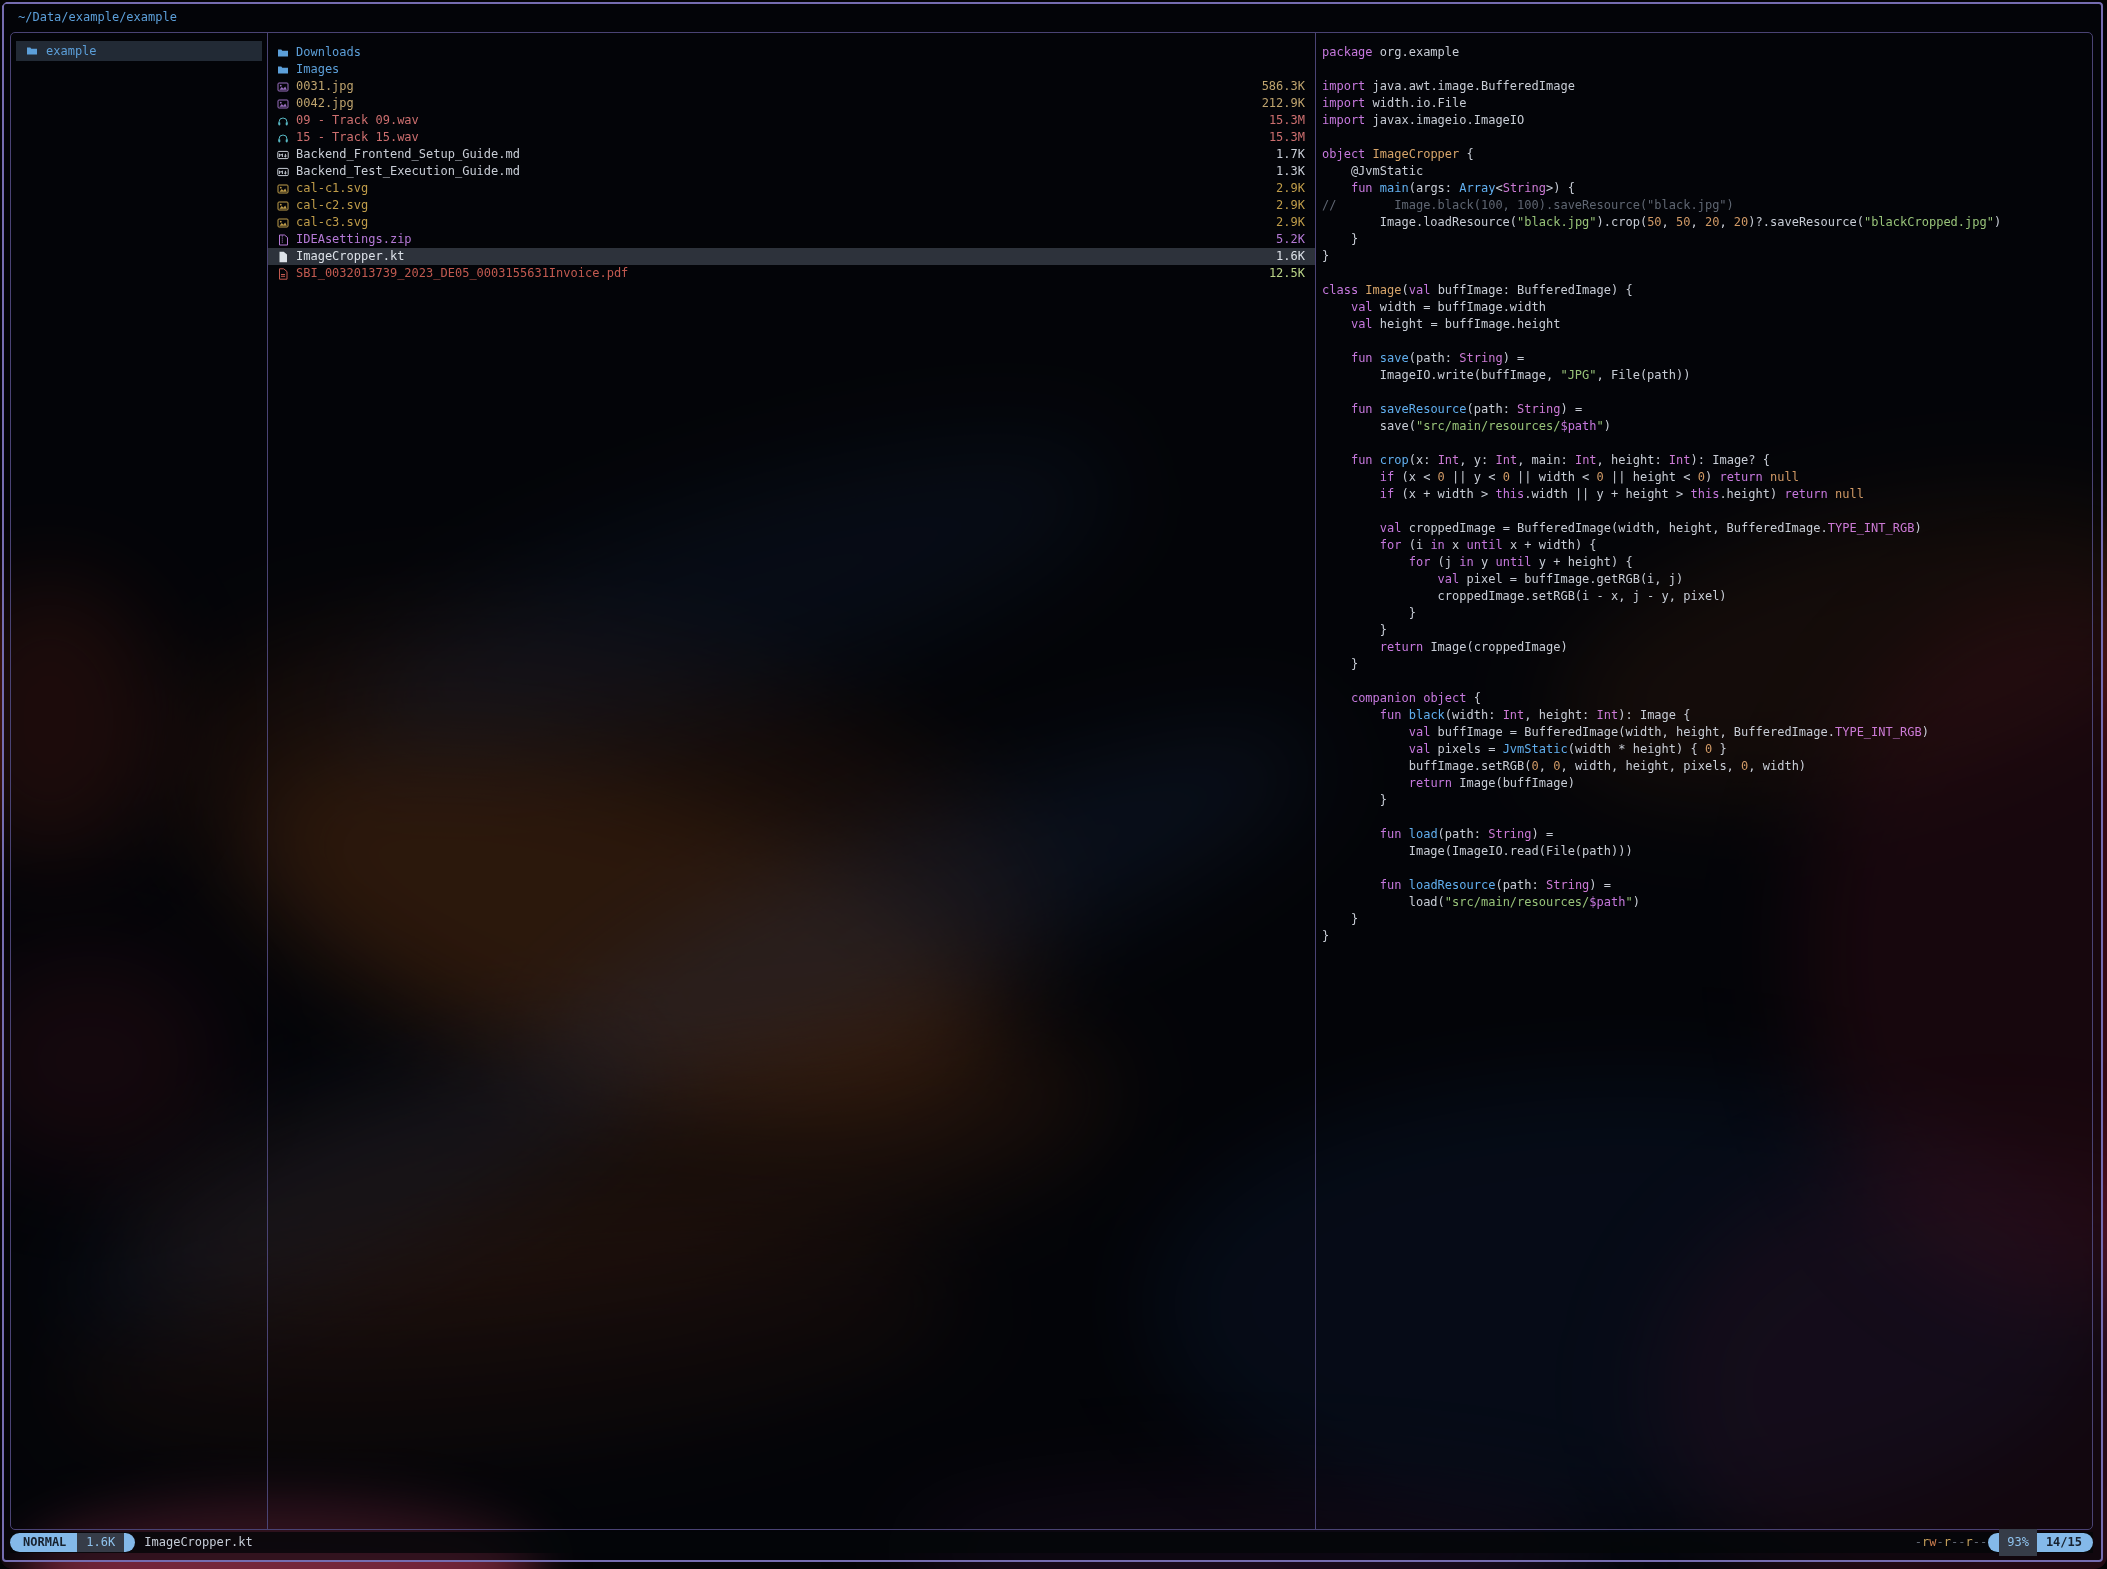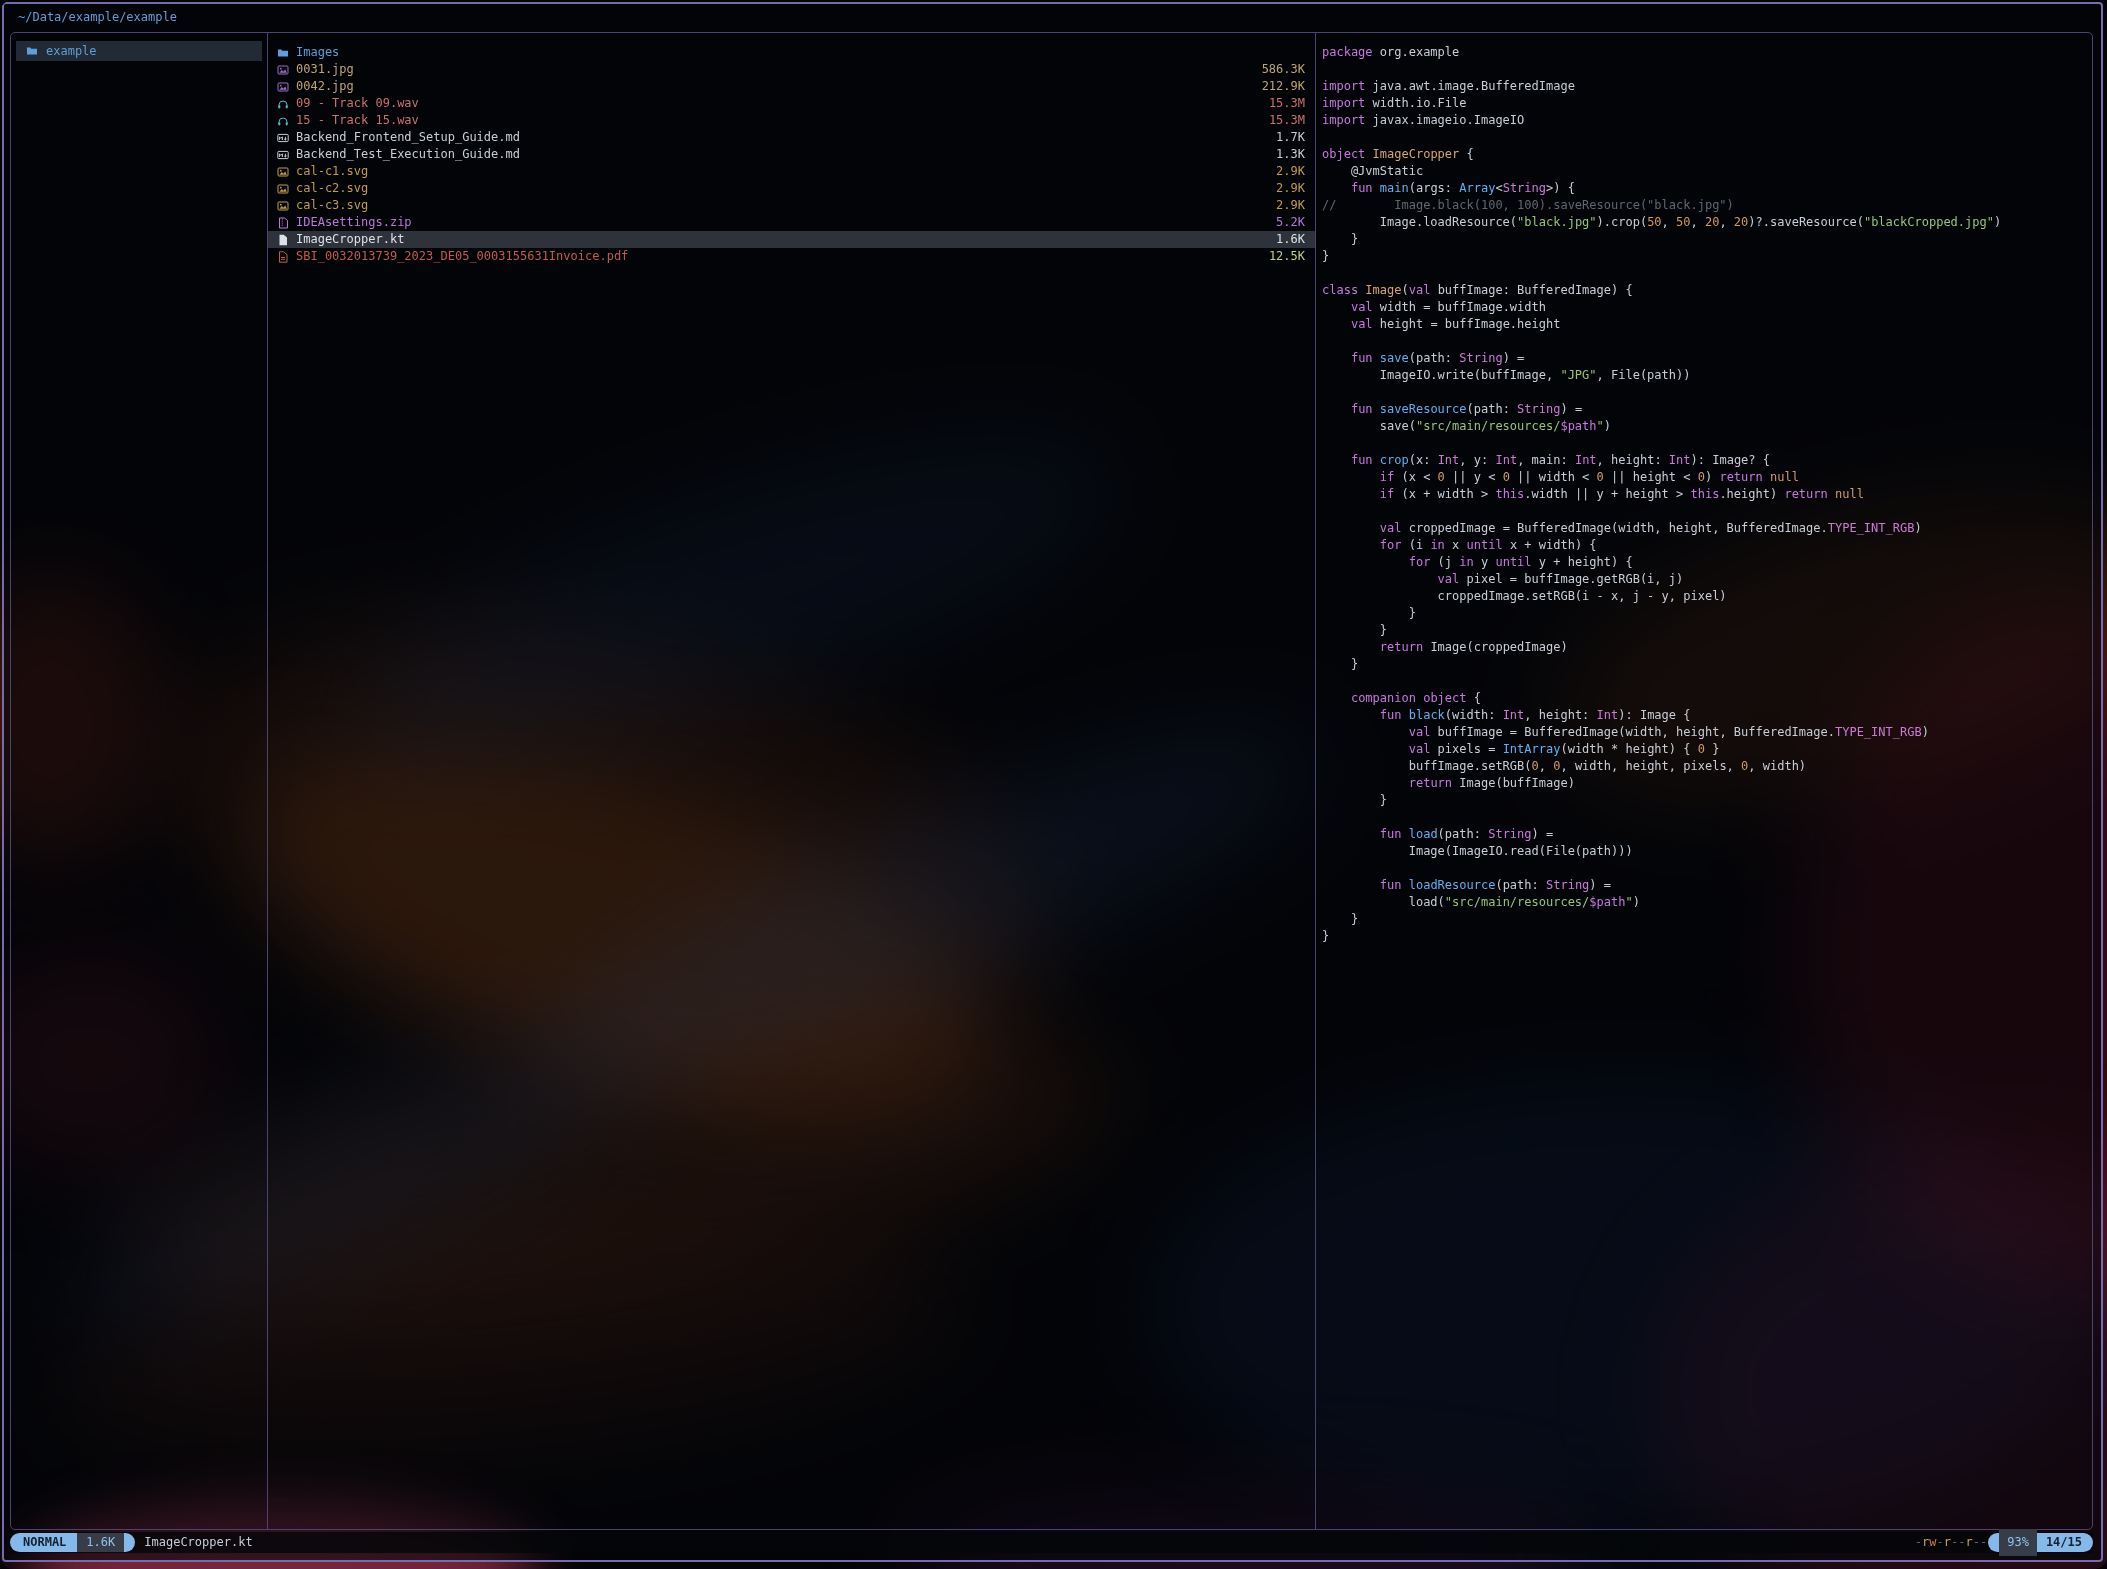--- a/index.html
+++ b/index.html
@@ -110,20 +110,29 @@
         <span>example</span>
       </div>
 
       <div class="files">
         <div class="frow">
           <span class="icon c-dir">
               <svg width="12" height="12" viewBox="0 0 12 12" fill="currentColor">
                 <path d="M1 2.5h3.3l1 1.2H11v5.8H1z"></path>
               </svg>
             </span>
+          <span class="fname c-dir">Downloads</span>
+          <span class="fsize c-dir"></span>
+        </div>
+        <div class="frow">
+          <span class="icon c-dir">
+              <svg width="12" height="12" viewBox="0 0 12 12" fill="currentColor">
+                <path d="M1 2.5h3.3l1 1.2H11v5.8H1z"></path>
+              </svg>
+            </span>
           <span class="fname c-dir">Images</span>
           <span class="fsize c-dir"></span>
         </div>
         <div class="frow">
           <span class="icon i-jpg">
               <svg width="12" height="12" viewBox="0 0 12 12">
                 <rect x="1" y="2" width="10" height="8" rx="1" fill="none" stroke="currentColor"></rect>
                 <circle cx="3.8" cy="4.7" r="0.9" fill="currentColor"></circle>
                 <path d="M2.4 8.8l2.4-2.7 1.6 1.7 1.8-2.3 1.6 3.3z" fill="currentColor"></path>
               </svg>
@@ -285,21 +294,21 @@
           <div class="ln"><span class="tx">                </span><span class="kw">val</span><span class="tx"> pixel = buffImage.getRGB(i, j)</span></div>
           <div class="ln"><span class="tx">                croppedImage.setRGB(i - x, j - y, pixel)</span></div>
           <div class="ln"><span class="tx">            }</span></div>
           <div class="ln"><span class="tx">        }</span></div>
           <div class="ln"><span class="tx">        </span><span class="kw">return</span><span class="tx"> Image(croppedImage)</span></div>
           <div class="ln"><span class="tx">    }</span></div>
           <div class="ln">&nbsp;</div>
           <div class="ln"><span class="tx">    </span><span class="kw">companion object</span><span class="tx"> {</span></div>
           <div class="ln"><span class="tx">        </span><span class="kw">fun </span><span class="fn">black</span><span class="tx">(width: </span><span class="ty">Int</span><span class="tx">, height: </span><span class="ty">Int</span><span class="tx">): Image {</span></div>
           <div class="ln"><span class="tx">            </span><span class="kw">val</span><span class="tx"> buffImage = BufferedImage(width, height, BufferedImage.</span><span class="ty">TYPE_INT_RGB</span><span class="tx">)</span></div>
-          <div class="ln"><span class="tx">            </span><span class="kw">val</span><span class="tx"> pixels = </span><span class="fn">IntArray</span><span class="tx">(width * height) { </span><span class="num">0</span><span class="tx"> }</span></div>
+          <div class="ln"><span class="tx">            </span><span class="kw">val</span><span class="tx"> pixels = </span><span class="fn">JvmStatic</span><span class="tx">(width * height) { </span><span class="num">0</span><span class="tx"> }</span></div>
           <div class="ln"><span class="tx">            buffImage.setRGB(</span><span class="num">0</span><span class="tx">, </span><span class="num">0</span><span class="tx">, width, height, pixels, </span><span class="num">0</span><span class="tx">, width)</span></div>
           <div class="ln"><span class="tx">            </span><span class="kw">return</span><span class="tx"> Image(buffImage)</span></div>
           <div class="ln"><span class="tx">        }</span></div>
           <div class="ln">&nbsp;</div>
           <div class="ln"><span class="tx">        </span><span class="kw">fun </span><span class="fn">load</span><span class="tx">(path: </span><span class="ty">String</span><span class="tx">) =</span></div>
           <div class="ln"><span class="tx">            Image(ImageIO.read(File(path)))</span></div>
           <div class="ln">&nbsp;</div>
           <div class="ln"><span class="tx">        </span><span class="kw">fun </span><span class="fn">loadResource</span><span class="tx">(path: </span><span class="ty">String</span><span class="tx">) =</span></div>
           <div class="ln"><span class="tx">            load(</span><span class="str">"src/main/resources/</span><span class="ip">$path</span><span class="str">"</span><span class="tx">)</span></div>
           <div class="ln"><span class="tx">    }</span></div>

